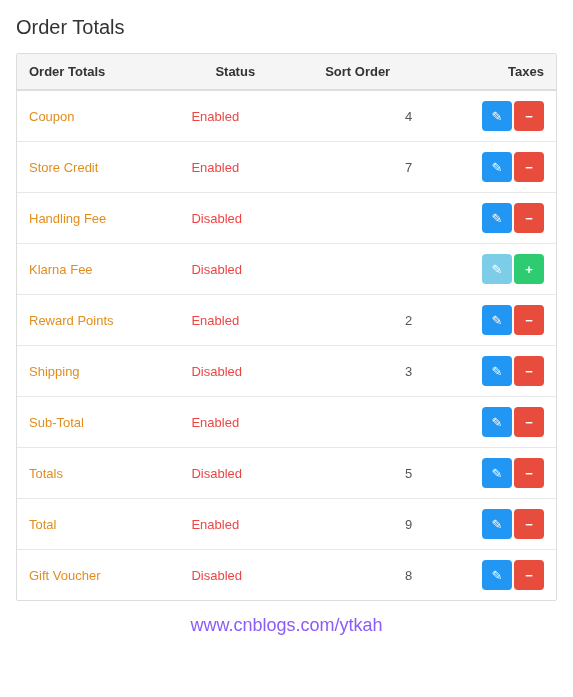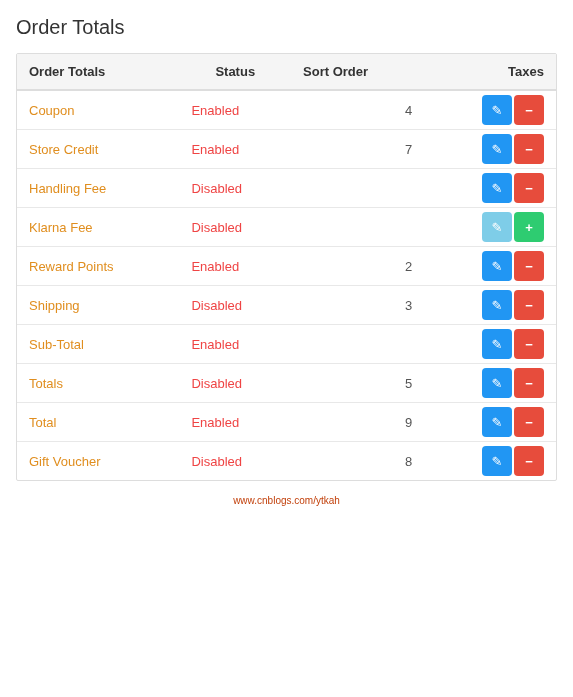--- a/index.html
+++ b/index.html
@@ -31,28 +31,28 @@
       border-bottom: 2px solid #ddd;
     }
     thead th {
       padding: 10px 12px;
       font-weight: bold;
       color: #333;
       font-size: 13px;
     }
     thead th:first-child { text-align: left; }
     thead th:nth-child(2) { text-align: center; }
-    thead th:nth-child(3) { text-align: left; }
+    thead th:nth-child(3) { text-align: center; }
     thead th:nth-child(4) { text-align: right; }
     tbody tr {
       border-bottom: 1px solid #e8e8e8;
     }
     tbody tr:last-child { border-bottom: none; }
     tbody td {
-      padding: 4px 12px;
+      padding: 10px 12px;
       vertical-align: middle;
     }
     tbody td:first-child { color: #e08e1f; }
     tbody td:nth-child(2) { color: #ef4444; }
     tbody td:nth-child(3) { text-align: right; color: #555; }
     tbody td:nth-child(4) { text-align: right; }
     .btn {
       display: inline-flex;
       align-items: center;
       justify-content: center;
@@ -65,22 +65,22 @@
       font-size: 13px;
       margin-left: 2px;
     }
     .btn-edit { background: #2196F3; }
     .btn-delete { background: #e74c3c; }
     .btn-add { background: #2ecc71; }
     .btn-edit-light { background: #7ecde8; }
     .action-cell { white-space: nowrap; }
     .watermark {
       text-align: center;
-      color: #c2410c;
-      font-size: 10px;
+      color: #8b5cf6;
+      font-size: 18px;
       margin-top: 14px;
     }
   </style>
 </head>
 <body>
 
 <h1 class="page-title">Order Totals</h1>
 
 <div class="table-container">
   <table>

